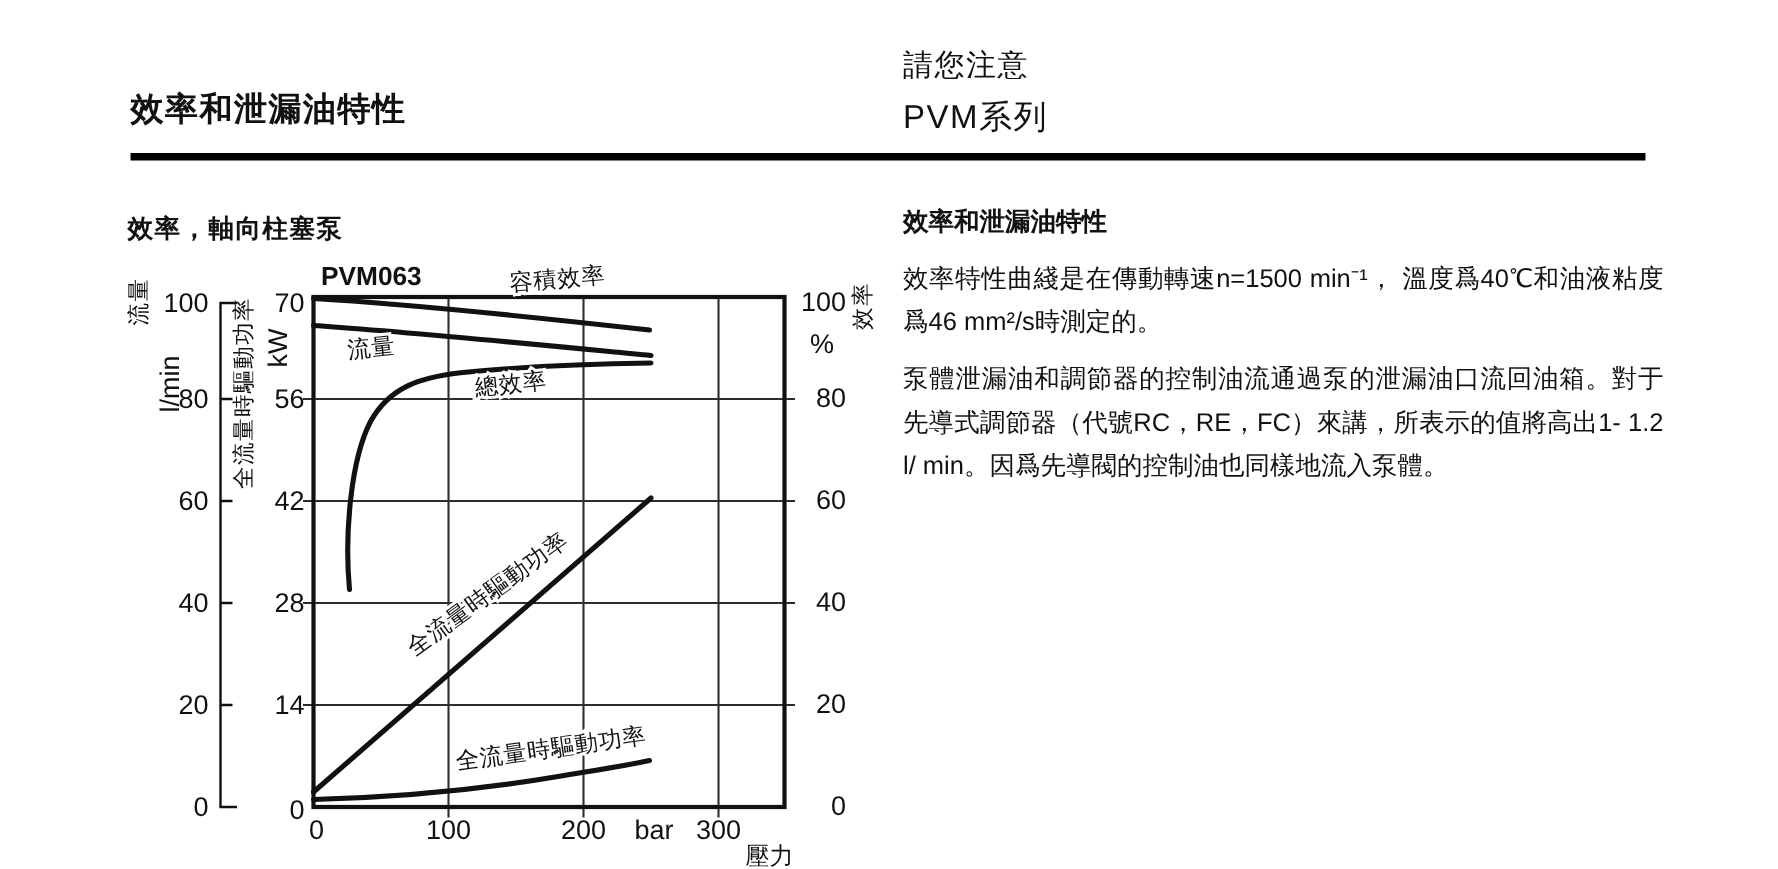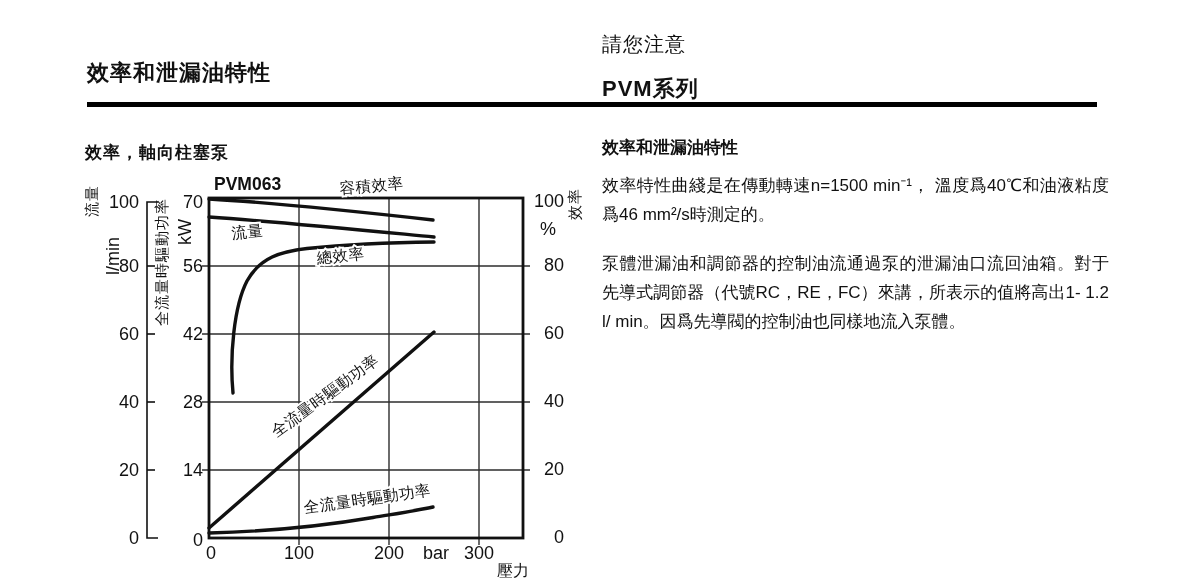--- a/index.html
+++ b/index.html
@@ -6,39 +6,39 @@
   body{
     width:1185px;height:579px;background:#ffffff;overflow:hidden;position:relative;
     font-family:"Liberation Sans", sans-serif;color:#111;
     -webkit-font-smoothing:antialiased;
   }
   .abs{position:absolute;}
   
   .page-title{left:87px;top:58px;font-size:22px;font-weight:700;letter-spacing:1px;}
   .brand{left:602px;top:32px;line-height:1.25;}
   .brand .l1{font-size:20px;font-weight:400;letter-spacing:1px;}
-  .brand .l2{font-size:22px;font-weight:700;letter-spacing:1px;margin-top:18px;}
+  .brand .l2{font-size:22px;font-weight:400;letter-spacing:1px;margin-top:7px;}
   .rule{left:87px;top:102px;width:1010px;height:5px;background:#000;}
   
   .chart-title{left:85px;top:141px;font-size:17px;font-weight:700;letter-spacing:1px;}
   .chart-wrap{left:81px;top:160px;width:525px;height:419px;}
   svg text{fill:#111;}
   .tick{font-size:18px;}
   .unit{font-size:18px;}
   .rlabel{font-size:15px;letter-spacing:1px;}
   .rlabel-long{font-size:15px;letter-spacing:1px;}
   .clabel{font-size:15.5px;letter-spacing:0.5px;paint-order:stroke;stroke:#fff;stroke-width:4px;fill:#111;}
   .model{font-size:17.5px;font-weight:700;}
   .xname{font-size:16px;}
   
   .info{left:602px;top:138px;width:507px;}
   .info h3{margin:0 0 13px 0;font-size:17px;font-weight:700;line-height:20px;}
   .info h4{margin:0 0 7px 0;font-size:17px;font-weight:700;line-height:20px;}
   .info p{margin:0;font-size:17px;line-height:29px;text-align:justify;}
-  .info p.p1{margin-bottom:20px;}
+  .info p.p1{margin-bottom:9px;}
   .info p.p2{margin-bottom:13px;}
   .info .lead{font-weight:700;}
 </style>
 </head>
 <body>
 
 <div class="abs page-title">效率和泄漏油特性</div>
 
 <div class="abs brand">
   <div class="l1">請您注意</div>

